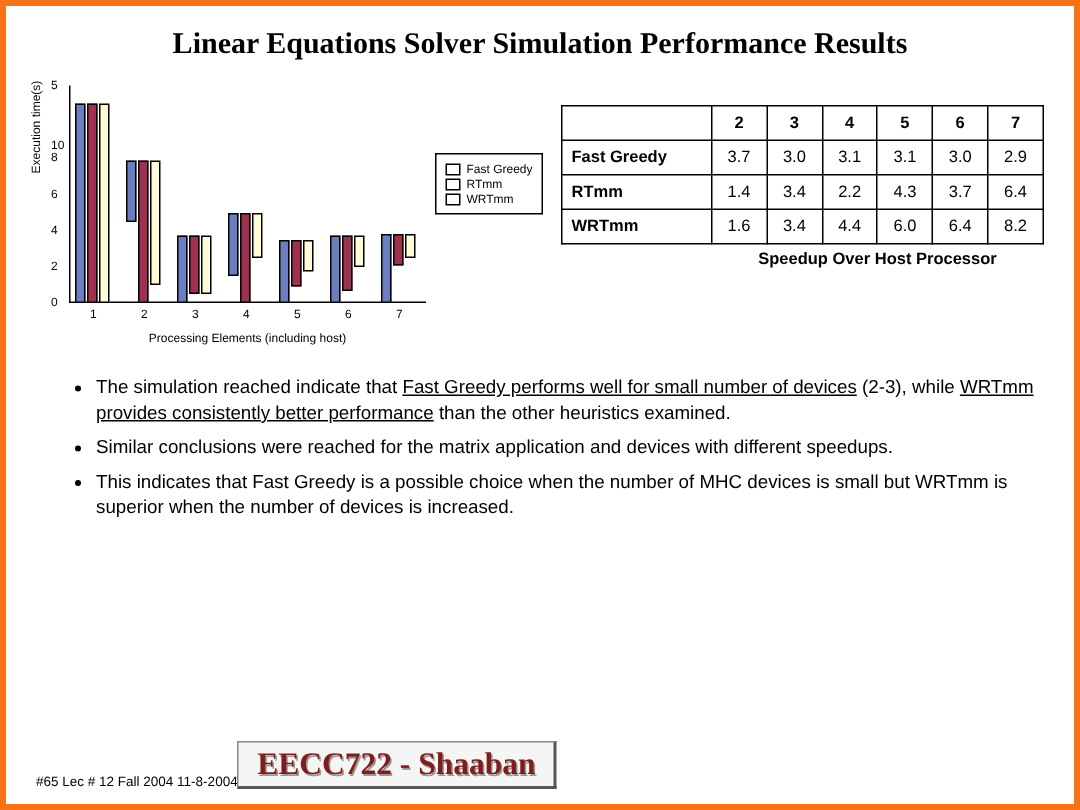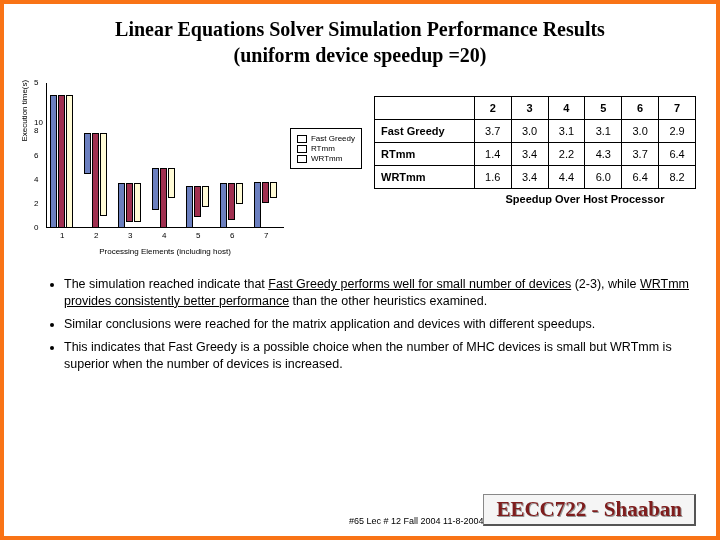--- a/index.html
+++ b/index.html
@@ -24,31 +24,30 @@
 .legend-row { display: flex; align-items: center; gap: 4px; margin: 1px 0; }
 .legend-sw { width: 10px; height: 8px; border: 1px solid #000; }
 .table-area { flex: 1; margin-top: 18px; }
 table.data { border-collapse: collapse; width: 100%; }
 table.data td, table.data th { border: 1.5px solid #000; padding: 5px 6px; font-size: 11px; text-align: center; font-family: Arial; }
 table.data td:first-child, table.data th:first-child { font-weight: bold; text-align: left; }
 .caption { font-size: 11px; font-family: Arial; font-weight: bold; text-align: center; margin-top: 4px; margin-left: 100px; }
 .bullets { margin-top: 18px; padding-left: 20px; }
 .bullets li { font-size: 12.5px; font-family: Arial; margin-bottom: 6px; line-height: 1.35; list-style: disc; margin-left: 20px; }
 .u { text-decoration: underline; text-align: center; }
-.footer { position: absolute; bottom: 10px; left: 20px; right: 20px; display: flex; justify-content: flex-end; align-items: flex-end; }
+.footer { position: absolute; bottom: 10px; left: 20px; right: 20px; display: flex; justify-content: flex-start; align-items: flex-end; }
 .footer-course { font-family: "Times New Roman"; font-size: 21px; font-weight: bold; color: #7f1d1d; text-shadow: 1px 1px 0 #999; border: 1px solid #888; border-right: 2px solid #555; border-bottom: 2px solid #555; background: #f5f5f5; padding: 2px 12px; }
 .footer-info { font-size: 9px; font-family: Arial; }
 </style>
 </head>
 <body>
 
 <div class="slide">
   <div class="title">
     <span>Linear Equations Solver  Simulation Performance Results</span><br>
-    <span>(uniform device speedup =20)</span>
   </div>
 
   <div class="content-row">
     <div class="chart-area">
       <div class="chart-box">
         <div class="y-axis"></div>
         <div class="x-axis"></div>
         <div class="y-label">Execution time(s)</div>
         <div class="x-label">Processing Elements (including host)</div>
         <div id="yticks-container">

